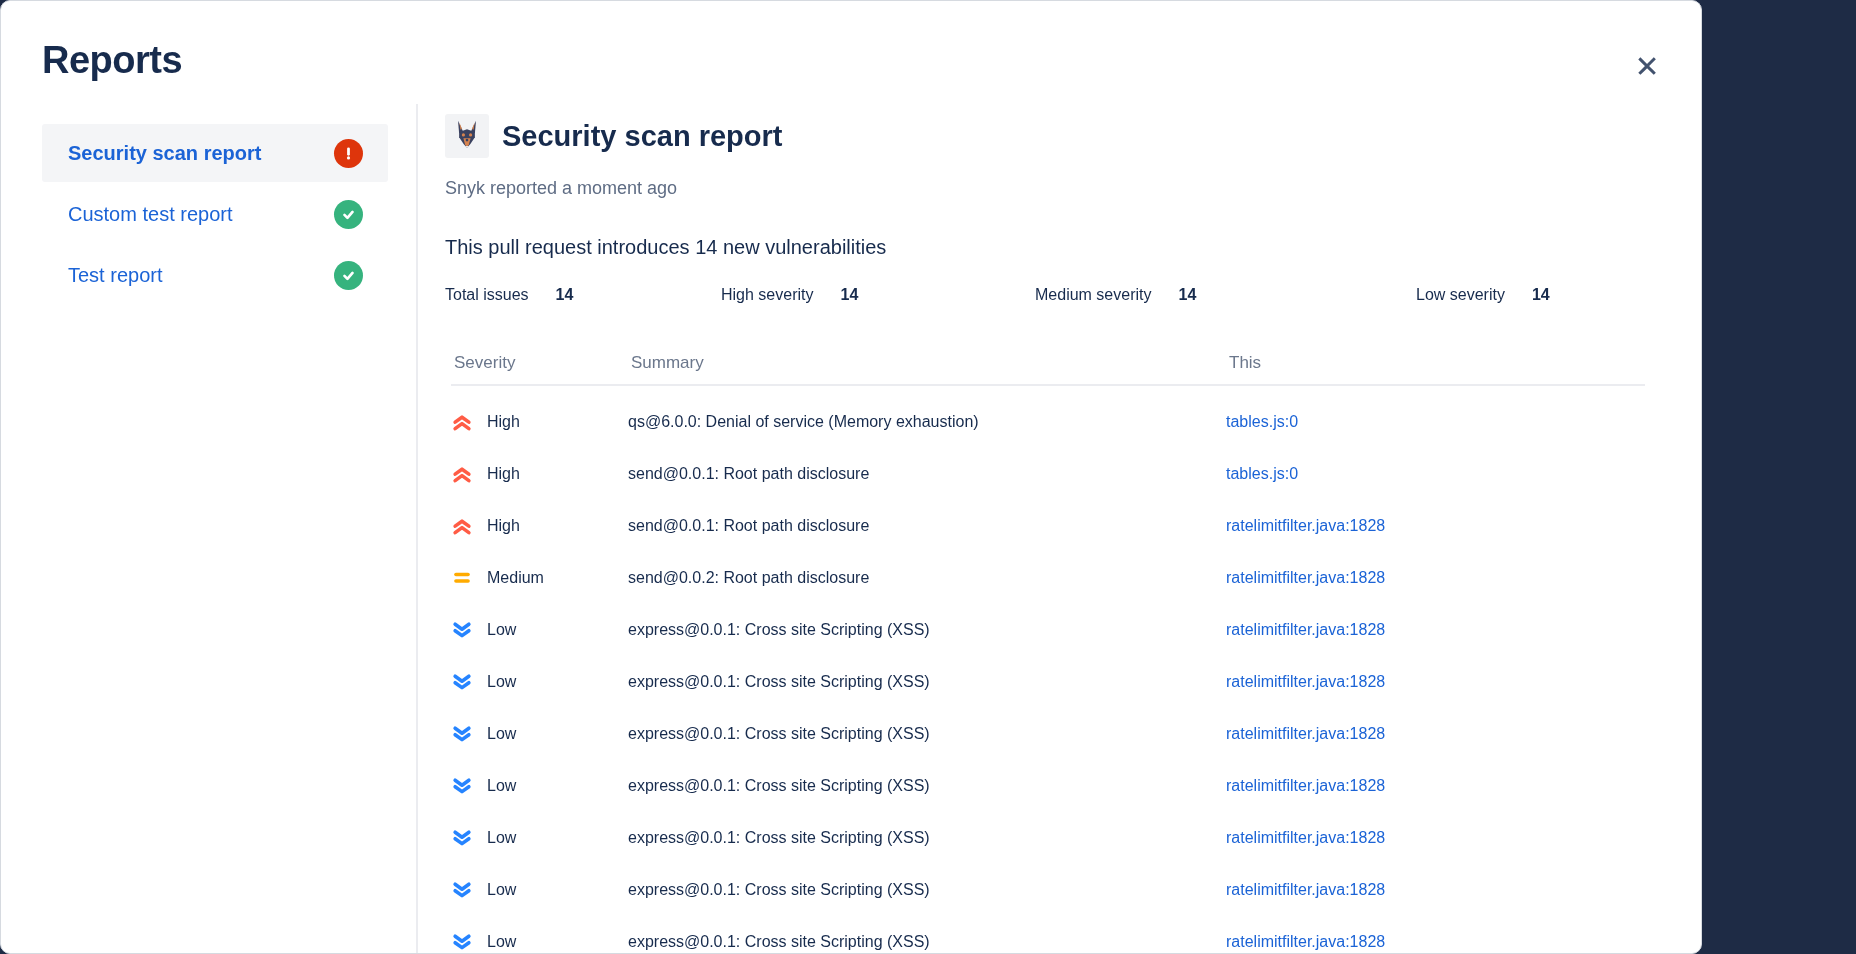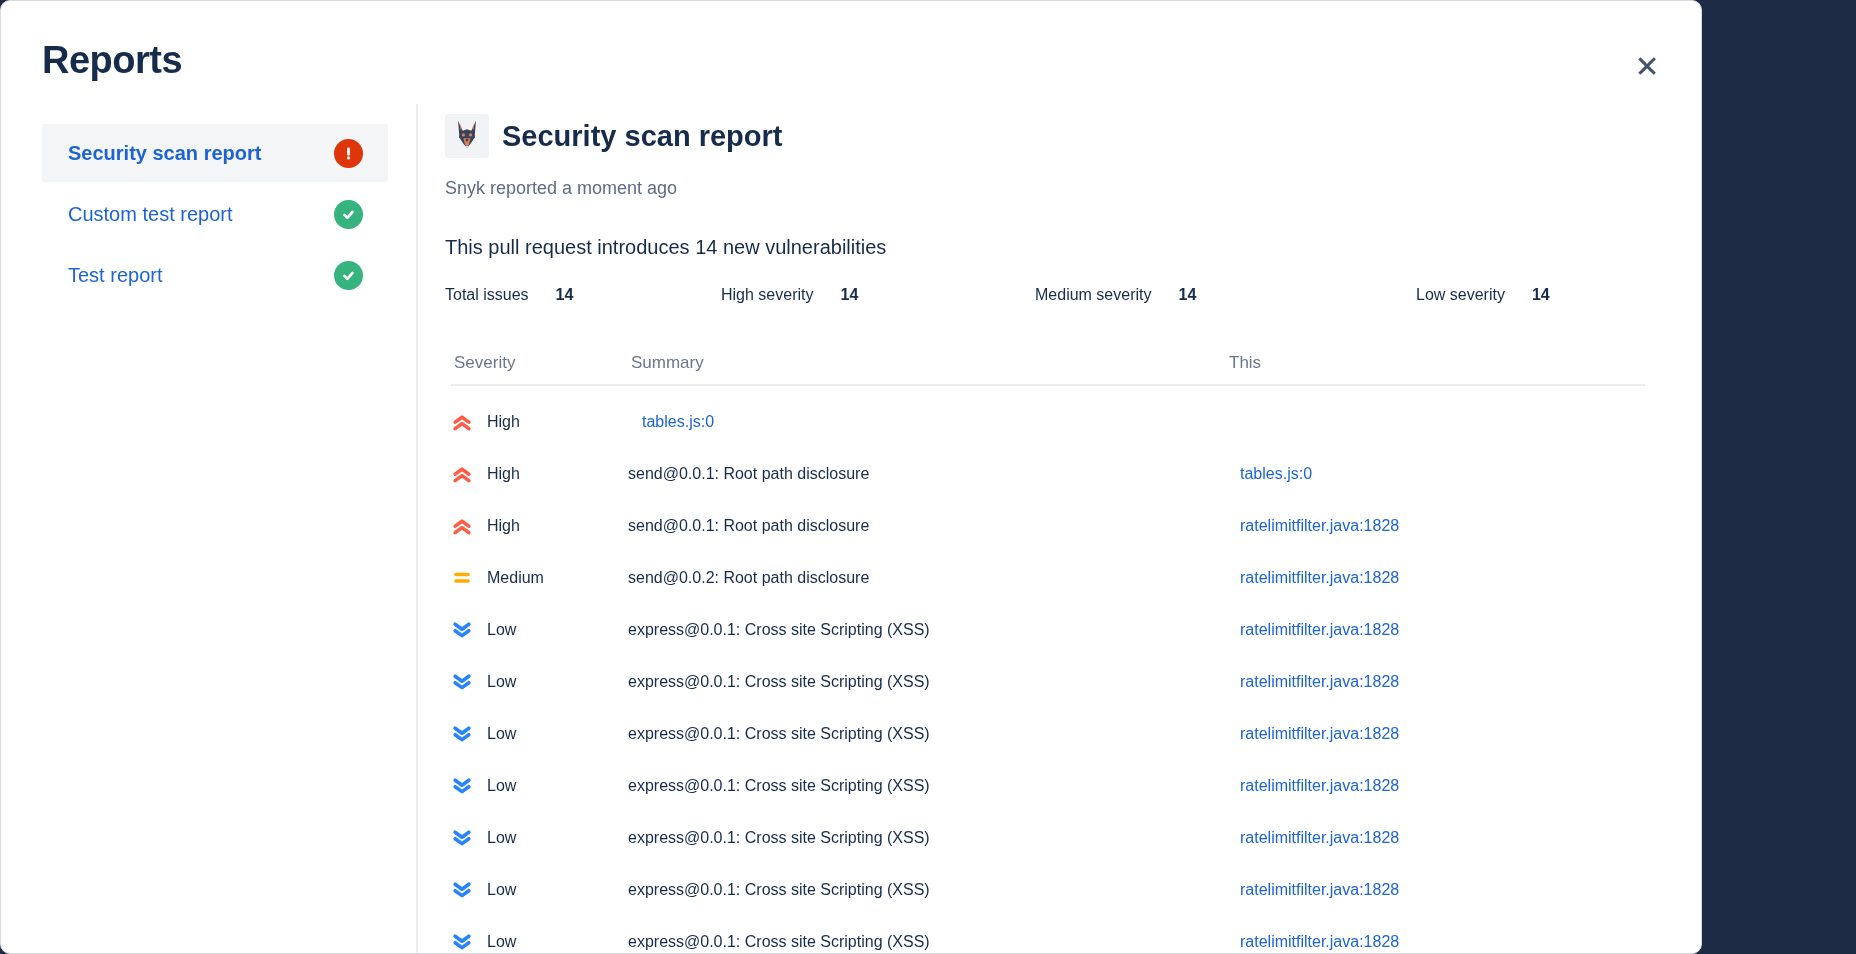--- a/index.html
+++ b/index.html
@@ -80,21 +80,21 @@
     border-bottom:2px solid var(--divider-gray,#EBECF0);
   }
   .tbody { padding-top:10px; }
   .trow { height:52px; font-size:16px; color:var(--heading-navy,#172B4D); }
   .sev { display:flex; align-items:center; gap:14px; }
   .sev-icon { width:22px; height:22px; flex:none; display:flex; }
   .sev-icon svg { width:22px; height:22px; display:block; }
   .icon-high   { color:var(--high-red,#FF5C45); }
   .icon-medium { color:var(--medium-amber,#FFAB00); }
   .icon-low    { color:var(--low-blue,#2684FF); }
-  .file-link { color:var(--link-blue,#1B63D6); text-decoration:none; cursor:pointer;margin-left:14px; }
+  .file-link { color:var(--link-blue,#1B63D6); text-decoration:none; cursor:pointer; }
 </style>
 </head>
 <body>
 
 <div class="modal">
 
   <h1 class="modal-title">Reports</h1>
 
   <button class="close-btn">
     <span>✕</span>
@@ -190,20 +190,21 @@
             <span class="sev">
               <span class="sev-icon icon-high">
                 <svg viewBox="0 0 16 16">
                   <path d="M3 8.1 L8 4.5 L13 8.1" stroke="currentColor" stroke-width="2.6" fill="none" stroke-linecap="round" stroke-linejoin="round"></path>
                   <path d="M3 12.8 L8 9.2 L13 12.8" stroke="currentColor" stroke-width="2.6" fill="none" stroke-linecap="round" stroke-linejoin="round"></path>
                 </svg>
               </span>
 
               <span class="sev-label">High</span>
             </span>
+            <span class="summary">qs@6.0.0: Denial of service (Memory exhaustion)</span>
             <span><a class="file-link" href="#">tables.js:0</a></span>
           </div>
           <div class="trow">
             <span class="sev">
               <span class="sev-icon icon-high">
                 <svg viewBox="0 0 16 16">
                   <path d="M3 8.1 L8 4.5 L13 8.1" stroke="currentColor" stroke-width="2.6" fill="none" stroke-linecap="round" stroke-linejoin="round"></path>
                   <path d="M3 12.8 L8 9.2 L13 12.8" stroke="currentColor" stroke-width="2.6" fill="none" stroke-linecap="round" stroke-linejoin="round"></path>
                 </svg>
               </span>

